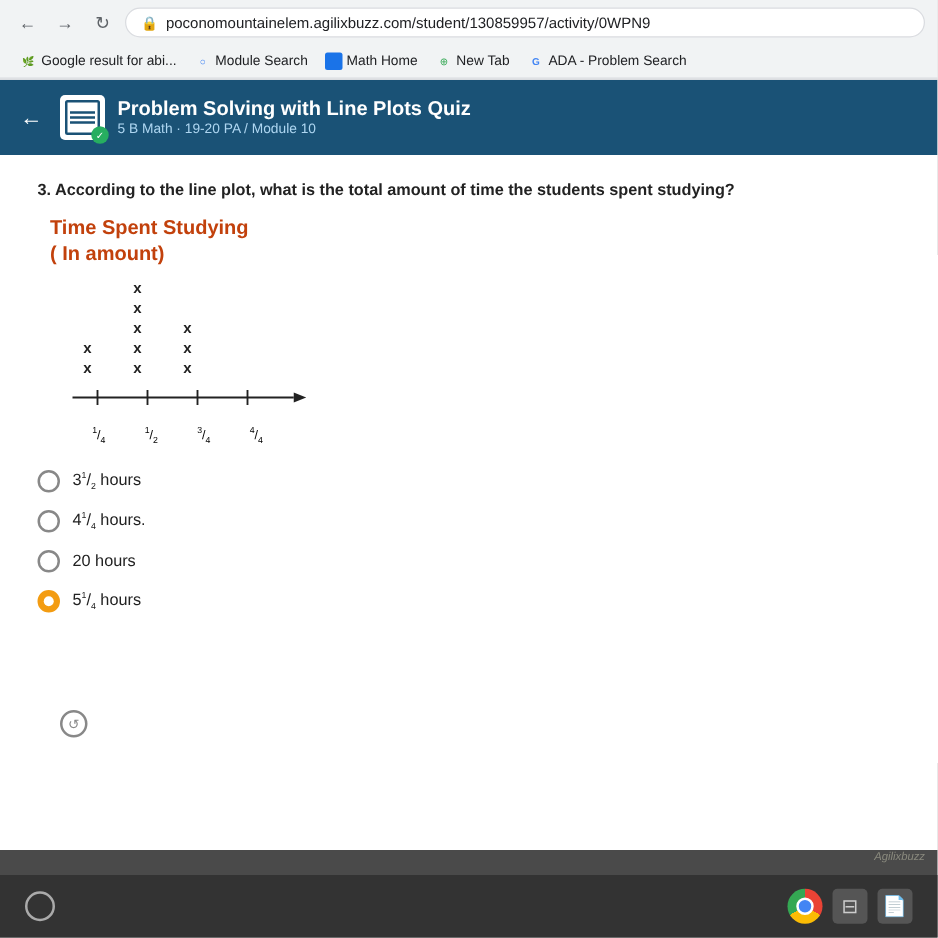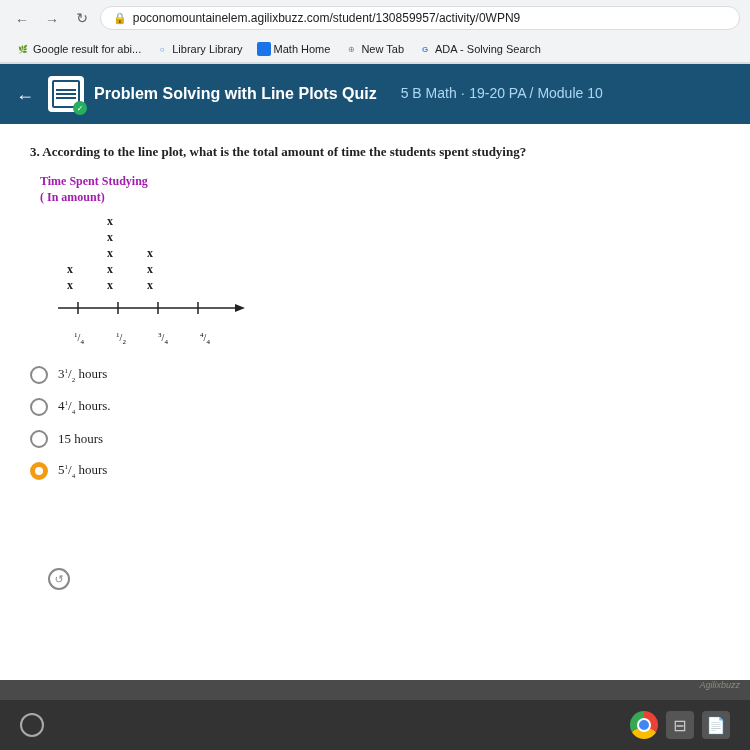--- a/index.html
+++ b/index.html
@@ -154,53 +154,51 @@
       border-radius: 50%;
       display: flex;
       align-items: center;
       justify-content: center;
       color: white;
       font-size: 8px;
     }
 
     .quiz-title-area {
       display: flex;
-      flex-direction: row;
+      flex-direction: column;
     }
 
     .quiz-title {
       font-size: 16px;
       font-weight: bold;
       color: white;
     }
 
     .quiz-subtitle {
-      font-size: 14px;
+      font-size: 11px;
       color: #aed6f1;
-      margin-left: 24px;
     }
 
     
     .question-area {
       padding: 20px 30px;
       flex: 1;
-      font-family: Liberation Serif, serif;
     }
 
     .question-text {
       font-size: 13px;
       font-weight: bold;
       color: #222;
       margin-bottom: 14px;
     }
 
     .chart-title {
-      font-size: 12px;
+      font-size: 16px;
       font-weight: bold;
-      color: #a21caf;
+      color: #c2410c;
       margin-bottom: 0;
       line-height: 1.3;
     }
 
     
     .line-plot-container {
       margin: 10px 0 20px 10px;
       position: relative;
     }
 
@@ -346,33 +344,33 @@
       </div>
     </div>
 
     <div class="bookmarks-bar">
       <div class="bookmark-item">
         <span class="bookmark-favicon" style="color:#34a853">🌿</span>
         <span>Google result for abi...</span>
       </div>
       <div class="bookmark-item">
         <span class="bookmark-favicon" style="color:#4285f4">○</span>
-        <span>Library Library</span>
+        <span>Module Search</span>
       </div>
       <div class="bookmark-item">
         <span class="bookmark-favicon" style="background:#1a73e8;color:white;border-radius:2px;width:14px;height:14px"></span>
         <span>Math Home</span>
       </div>
       <div class="bookmark-item">
         <span class="bookmark-favicon" style="color:#34a853">⊕</span>
         <span>New Tab</span>
       </div>
       <div class="bookmark-item">
         <span class="bookmark-favicon" style="color:#4285f4;font-weight:bold">G</span>
-        <span>ADA - Solving Search</span>
+        <span>ADA - Problem Search</span>
       </div>
     </div>
   </div>
 
   <div class="page-content">
 
     <div class="quiz-header">
       <span class="back-btn">←</span>
       <div class="quiz-icon">
         <div class="quiz-icon-inner">
@@ -484,21 +482,21 @@
           </div>
           <span class="answer-text">
             4<sup>1</sup>/<sub>4</sub> hours.
           </span>
         </div>
 
         <div class="answer-choice">
           <div class="radio-outer">
           </div>
           <span class="answer-text">
-            15 hours
+            20 hours
           </span>
         </div>
 
         <div class="answer-choice">
           <div class="radio-outer selected">
             <div class="radio-inner"></div>
           </div>
           <span class="answer-text">
             5<sup>1</sup>/<sub>4</sub> hours
           </span>

